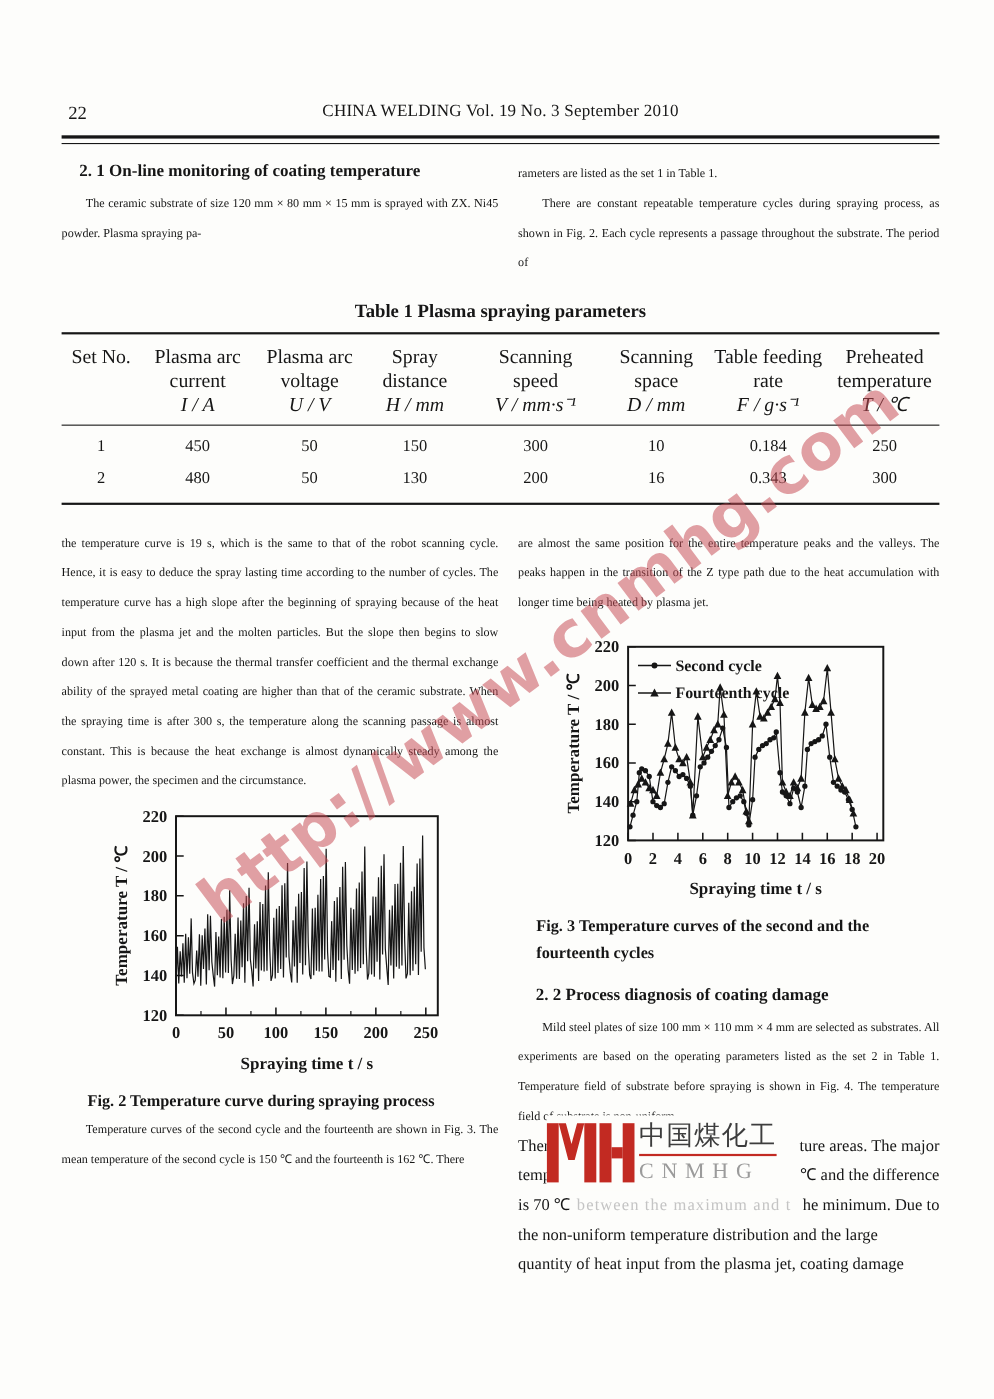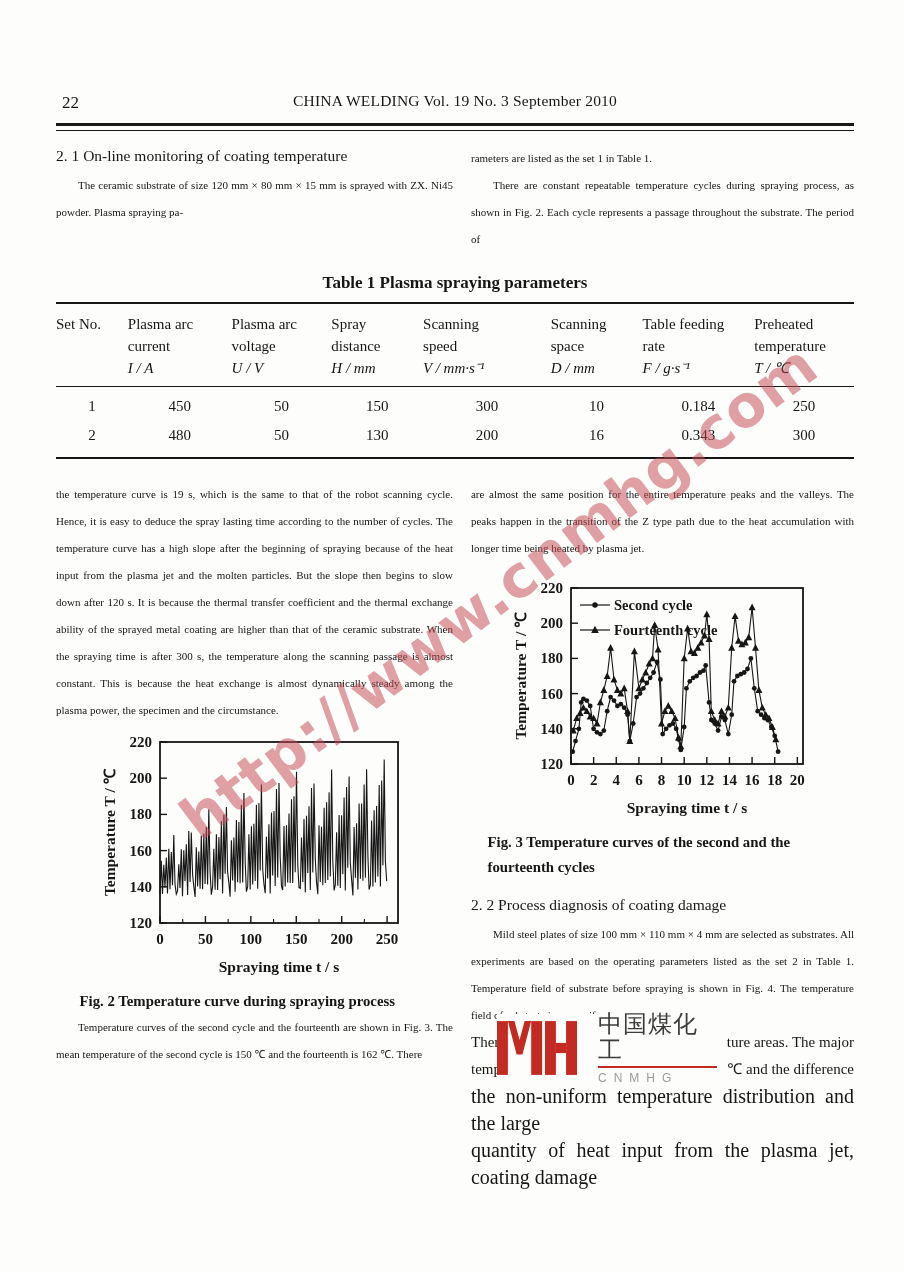--- a/index.html
+++ b/index.html
@@ -14,58 +14,58 @@
   .rule{margin-top:5px;height:4px;border-top:3px solid #161616;border-bottom:1.2px solid #161616}
 
   
   .cols{display:flex;gap:18px}
   .topcols{margin-top:14px}
   .maincols{margin-top:22px}
   .col-l{width:398px}
   .col-r{width:384px}
 
   .h2{font-size:16.5px;font-weight:bold;margin:2px 0 6px;letter-spacing:.2px}
-  .h3{font-size:15.5px;font-weight:normal;margin:2px 0 7px}
+  .h3{font-size:15.5px;font-weight:bold;margin:2px 16px 7px}
   p.body{margin:0;font-size:11px;line-height:27px;text-align:justify}
   .ind{text-indent:2em}
 
   
   .tableblock{margin-top:20px}
   .tcap{text-align:center;font-weight:bold;font-size:17px;margin-bottom:9px}
   .t1{border-top:2.3px solid #161616;border-bottom:2.3px solid #161616}
   .tgrid{display:grid;grid-template-columns:9% 13% 12.5% 11.5% 16% 11.5% 14% 12.5%}
   .thead{padding:9px 0 7px;border-bottom:1.6px solid #161616}
-  .th{text-align:left;font-size:15px;line-height:22px}
+  .th{text-align:center;font-size:18px;line-height:22px}
   .sym{font-style:italic}
   .trows{padding:5px 0 7px}
   .td{text-align:center;font-size:15px;line-height:29px}
 
   
   .figwrap{display:flex;justify-content:center;margin-top:8px}
   .fcap{text-align:left;font-weight:bold;font-size:14.8px;line-height:25px;margin:12px auto 0;max-width:350px}
   svg .tk{font:600 15px "Liberation Serif",serif;fill:#161616}
   svg .axl{font:600 15.5px "Liberation Serif",serif;fill:#161616}
   svg .lg{font:600 14.5px "Liberation Serif",serif;fill:#161616}
 
   .p5{margin-top:14px}
   .s22{margin-top:16px}
 
   
   .dmg{position:relative}
   .dline{display:flex;justify-content:space-between;font-size:15px;line-height:27px}
   .dline .faint{flex:1;color:#c4c4c4;overflow:hidden;white-space:nowrap;padding:0 6px;letter-spacing:1px}
-  .dfull{font-size:20px;line-height:27px;text-align:justify}
+  .dfull{font-size:15px;line-height:27px;text-align:justify}
 
   .logo{position:absolute;left:26px;top:-15px;width:220px;height:68px;background:#fdfdfb;
-        display:flex;align-items:center;gap:21px;z-index:3}
+        display:flex;align-items:center;gap:4px;z-index:3}
   .logo .glyph{flex:0 0 auto}
   .logo .txt{display:flex;flex-direction:column;align-items:flex-start}
   .logo .cn{font-family:"DejaVu Sans",sans-serif;font-size:24px;color:#3d3d3d;letter-spacing:1px;
             border-bottom:2.5px solid #c22a22;padding-bottom:3px;line-height:1.1}
-  .logo .en{font-family:Liberation Sans, sans-serif;font-size:12px;color:#9b9b9b;letter-spacing:7px;margin-top:3px}
+  .logo .en{font-family:Liberation Serif, serif;font-size:20px;color:#9b9b9b;letter-spacing:7px;margin-top:3px}
 
   
   .wm{position:absolute;left:188px;top:792px;z-index:5;pointer-events:none;
       transform:rotate(-37deg);transform-origin:left center;
       font-family:"DejaVu Sans",sans-serif;font-weight:700;font-size:58px;
       color:rgba(197,72,82,0.52);letter-spacing:1px;white-space:nowrap}
 </style>
 </head>
 <body>
 
@@ -391,20 +391,25 @@
 
       <div class="dmg">
         <div class="dline">
           <span>There</span>
           <span>ture areas.  The major</span>
         </div>
         <div class="dline">
           <span>tempe</span>
           <span>℃ and the difference</span>
         </div>
+        <div class="dline">
+          <span>is 70 ℃</span>
+          <span class="faint">between the maximum and t</span>
+          <span>he minimum.  Due to</span>
+        </div>
         <div class="dfull">the non-uniform temperature distribution and the large</div>
         <div class="dfull">quantity of heat input from the plasma jet, coating damage</div>
 
         <div class="logo">
           <svg class="glyph" width="80" height="58" viewBox="0 0 110 74" xmlns="http://www.w3.org/2000/svg">
             <g fill="#c22a22">
               <rect x="0" y="0" width="15" height="74"></rect>
               <polygon points="15,0 24,0 31,26 38,0 47,0 35,46 27,46"></polygon>
               <rect x="47" y="0" width="15" height="74"></rect>
               <rect x="66" y="0" width="15" height="74"></rect>

